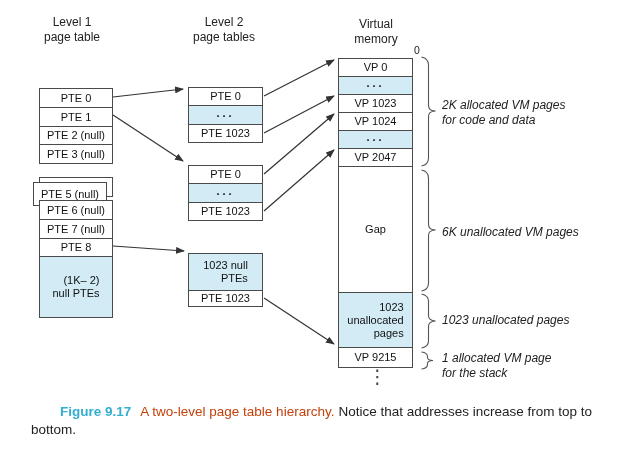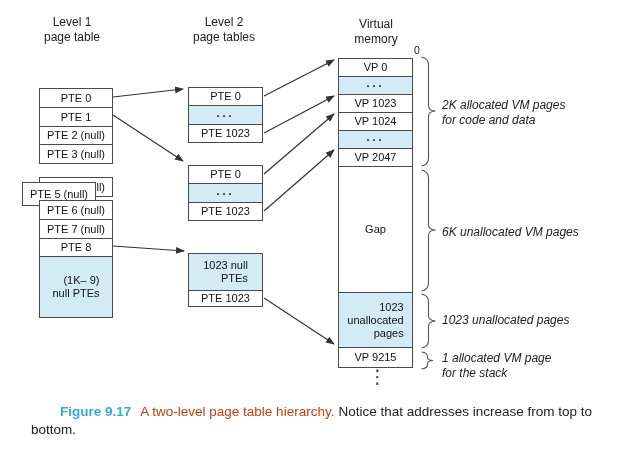--- a/index.html
+++ b/index.html
@@ -69,25 +69,25 @@
   <div class="hdr" style="left:174px;top:15px;width:100px">Level 2
 page tables</div>
   <div class="hdr" style="left:326px;top:17px;width:100px">Virtual
 memory</div>
 
   <div class="cell" style="left:39px;top:88px;width:74px;height:20px">PTE 0</div>
   <div class="cell" style="left:39px;top:107px;width:74px;height:20px">PTE 1</div>
   <div class="cell" style="left:39px;top:126px;width:74px;height:19px">PTE 2 (null)</div>
   <div class="cell" style="left:39px;top:144px;width:74px;height:20px">PTE 3 (null)</div>
   <div class="cell" style="left:39px;top:177px;width:74px;height:20px">PTE 4 (null)</div>
-  <div class="cell" style="left:22px;top:182px;width:74px;height:24px">PTE 5 (null)</div>
+  <div class="cell" style="left:33px;top:182px;width:74px;height:24px">PTE 5 (null)</div>
   <div class="cell" style="left:39px;top:200px;width:74px;height:20px">PTE 6 (null)</div>
   <div class="cell" style="left:39px;top:219px;width:74px;height:20px">PTE 7 (null)</div>
   <div class="cell" style="left:39px;top:238px;width:74px;height:19px">PTE 8</div>
-  <div class="cell shade" style="left:39px;top:256px;width:74px;height:62px">(1K– 9)
+  <div class="cell shade" style="left:39px;top:256px;width:74px;height:62px">(1K– 2)
 null PTEs</div>
 
   <div class="cell" style="left:188px;top:87px;width:75px;height:19px">PTE 0</div>
   <div class="cell shade dots" style="left:188px;top:105px;width:75px;height:20px">...</div>
   <div class="cell" style="left:188px;top:124px;width:75px;height:19px">PTE 1023</div>
 
   <div class="cell" style="left:188px;top:165px;width:75px;height:19px">PTE 0</div>
   <div class="cell shade dots" style="left:188px;top:183px;width:75px;height:20px">...</div>
   <div class="cell" style="left:188px;top:202px;width:75px;height:19px">PTE 1023</div>
 

